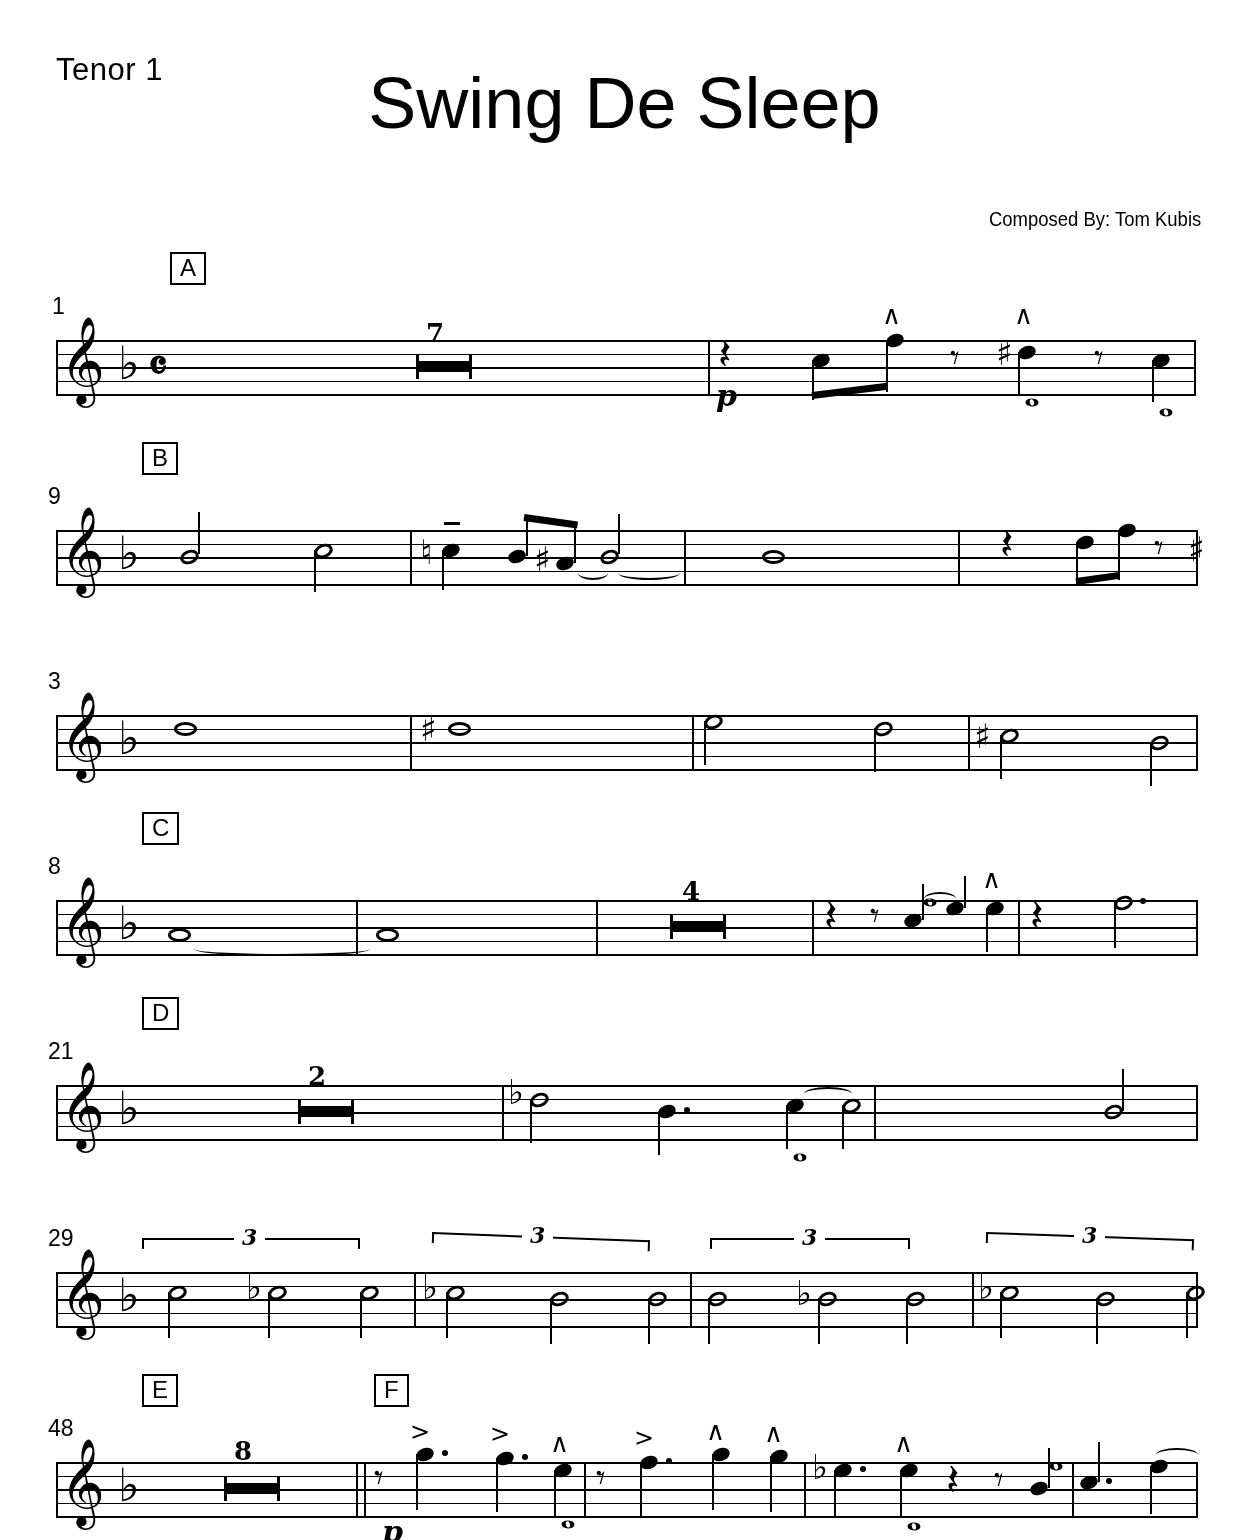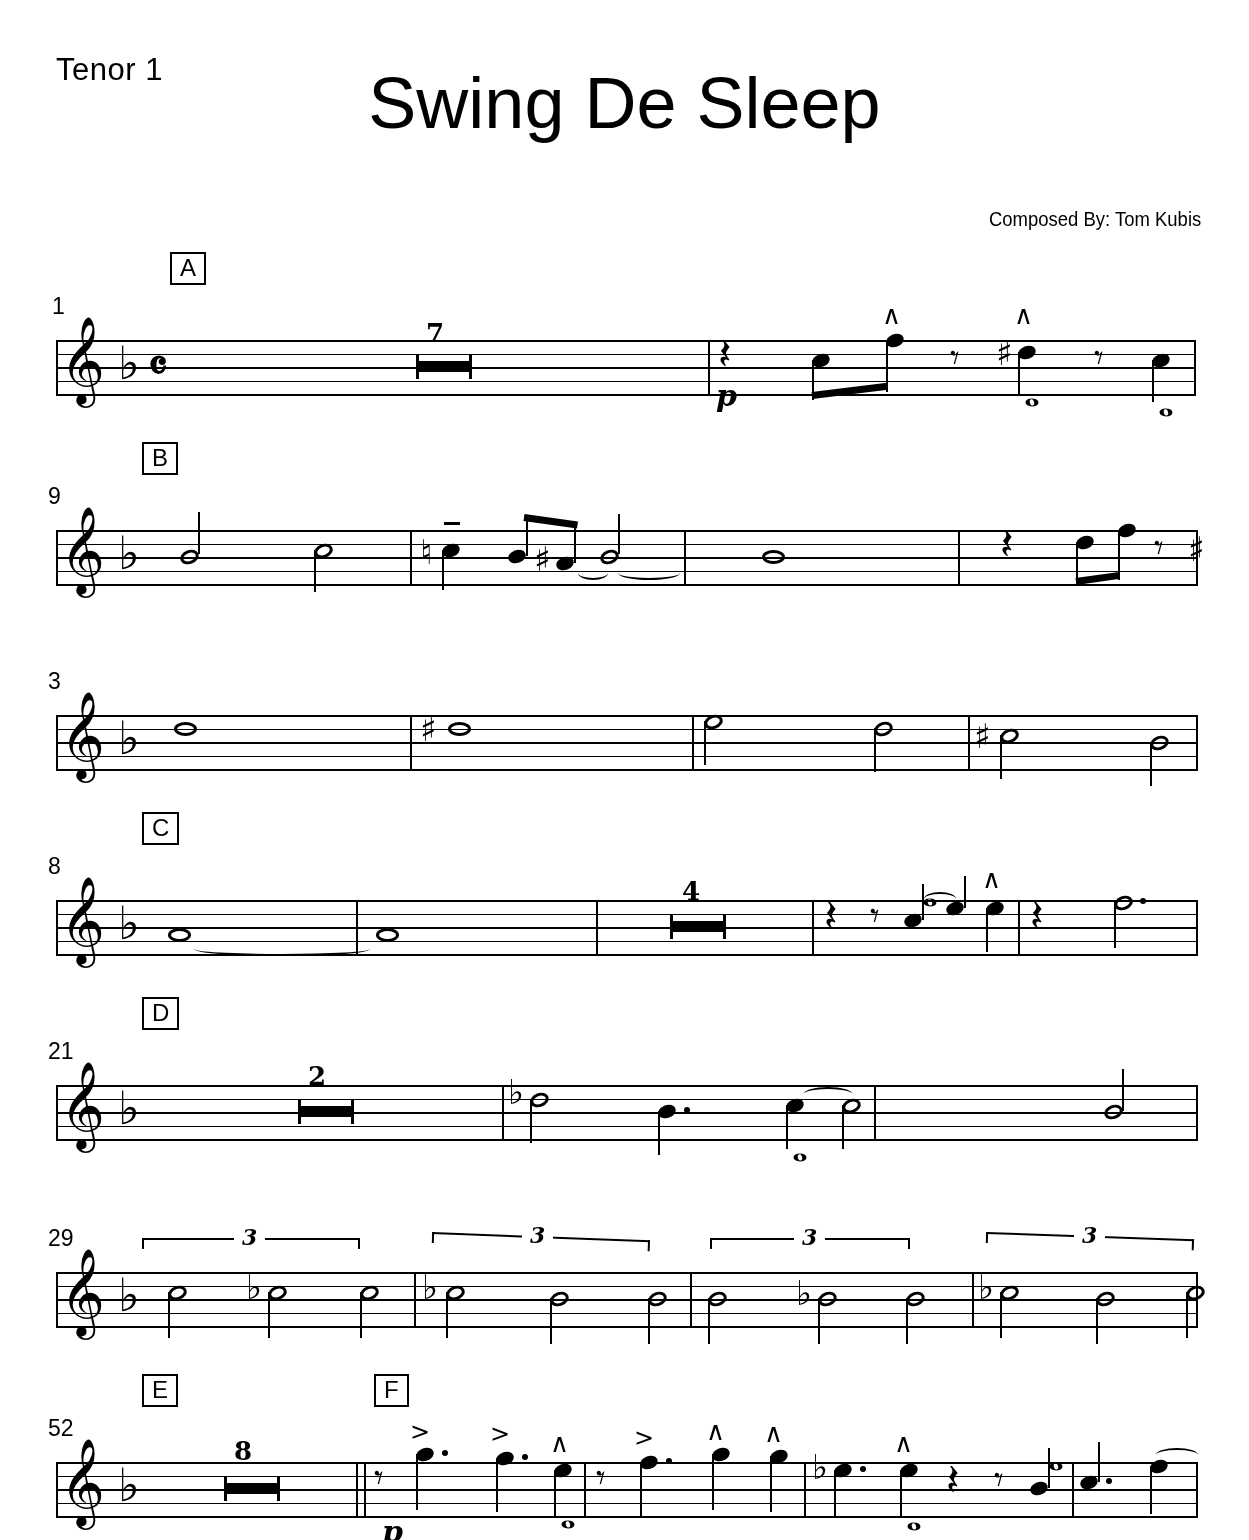--- a/index.html
+++ b/index.html
@@ -563,21 +563,21 @@
       <div class="nh open" style="left:944px; top:14px;"></div>
       <div class="stem" style="left:944px; top:20px; height:46px;"></div>
       <div class="nh open" style="left:1040px; top:20px;"></div>
       <div class="stem" style="left:1040px; top:26px; height:46px;"></div>
       <div class="nh open" style="left:1130px; top:14px;"></div>
       <div class="stem" style="left:1130px; top:20px; height:46px;"></div>
     </div>
   </div>
 
   <div class="system" style="top:1462px;">
-    <div class="measure-number" style="left:48px; top:-47px;">52</div>
+    <div class="measure-number" style="left:48px; top:-47px;">48</div>
     <div class="rehearsal" style="left:142px; top:-88px;">E</div>
     <div class="rehearsal" style="left:374px; top:-88px;">F</div>
 
     <div class="staff">
       <div class="line l0"></div>
       <div class="line l1"></div>
       <div class="line l2"></div>
       <div class="line l3"></div>
       <div class="line l4"></div>
 

